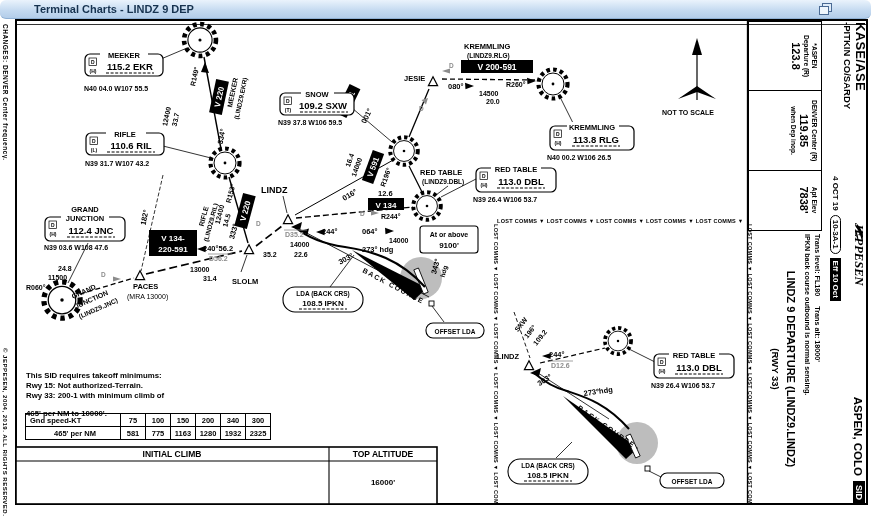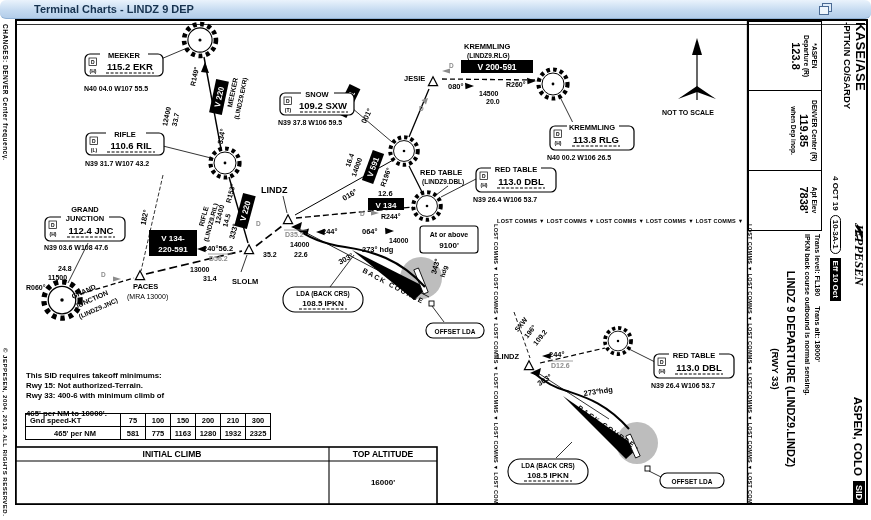--- a/index.html
+++ b/index.html
@@ -432,32 +432,32 @@
         <text x="383" y="485" class="t8 mid">16000'</text>
       </g>
     </svg>
 
     <div class="band band-top">LOST COMMS ▼ LOST COMMS ▼ LOST COMMS ▼ LOST COMMS ▼ LOST COMMS ▼ LOST COMMS ▼ LOST COMMS ▼ LOST COMMS</div>
     <div class="band band-left">LOST COMMS ▼ LOST COMMS ▼ LOST COMMS ▼ LOST COMMS ▼ LOST COMMS ▼ LOST COMMS ▼ LOST COMMS ▼ LOST COMMS</div>
     <div class="band band-right">LOST COMMS ▼ LOST COMMS ▼ LOST COMMS ▼ LOST COMMS ▼ LOST COMMS ▼ LOST COMMS ▼ LOST COMMS ▼ LOST COMMS</div>
 
     <div class="min-line" style="top:353px">This SID requires takeoff minimums:</div>
     <div class="min-line" style="top:363px">Rwy 15: Not authorized-Terrain.</div>
-    <div class="min-line" style="top:373px">Rwy 33: 400-6 with minimum climb of</div>
+    <div class="min-line" style="top:373px">Rwy 33: 200-1 with minimum climb of</div>
     <div class="min-line" style="top:391px">465' per NM to 10000'.</div>
 
     <table class="grad">
       <tbody>
           <tr>
         <td class="lab">Gnd speed-KT</td>
         <td>75</td>
         <td>100</td>
         <td>150</td>
         <td>200</td>
-        <td>210</td>
+        <td>340</td>
         <td>300</td>
       </tr>
       <tr>
         <td class="lab" style="text-align:center">465' per NM</td>
         <td>581</td>
         <td>775</td>
         <td>1163</td>
         <td>1280</td>
         <td>1932</td>
         <td>2325</td>

